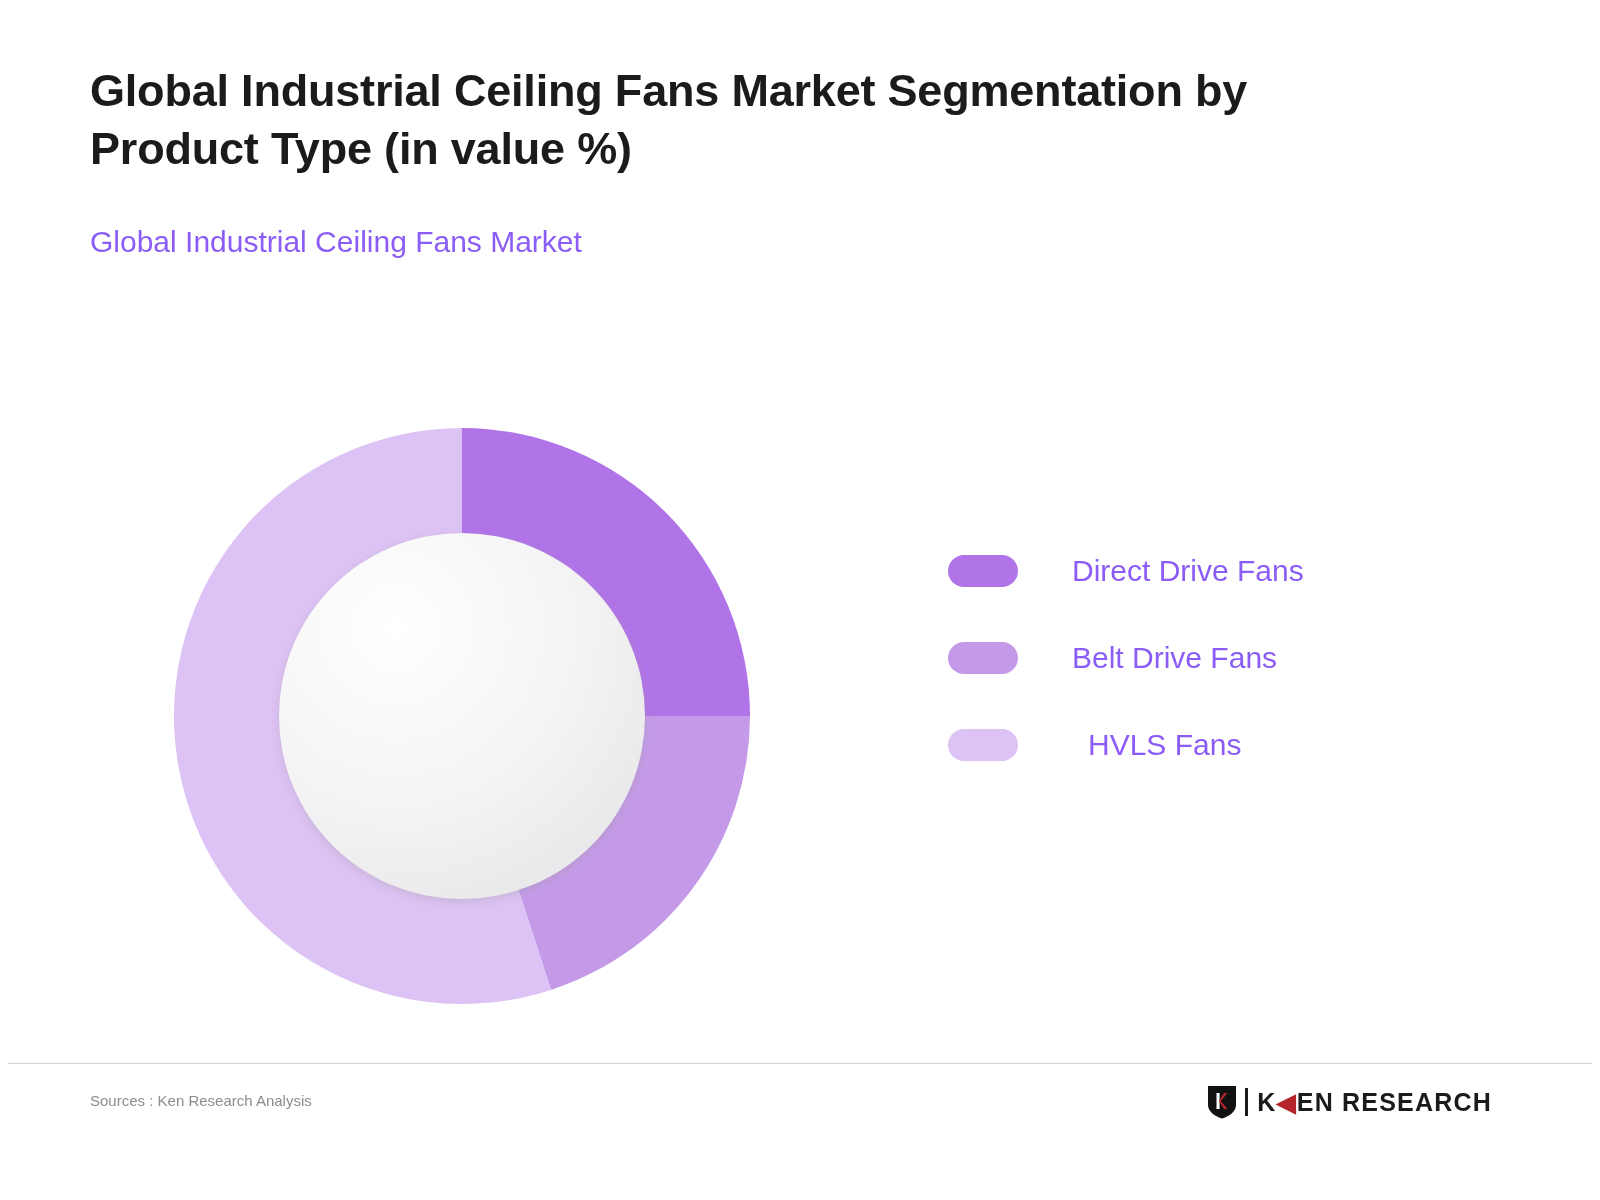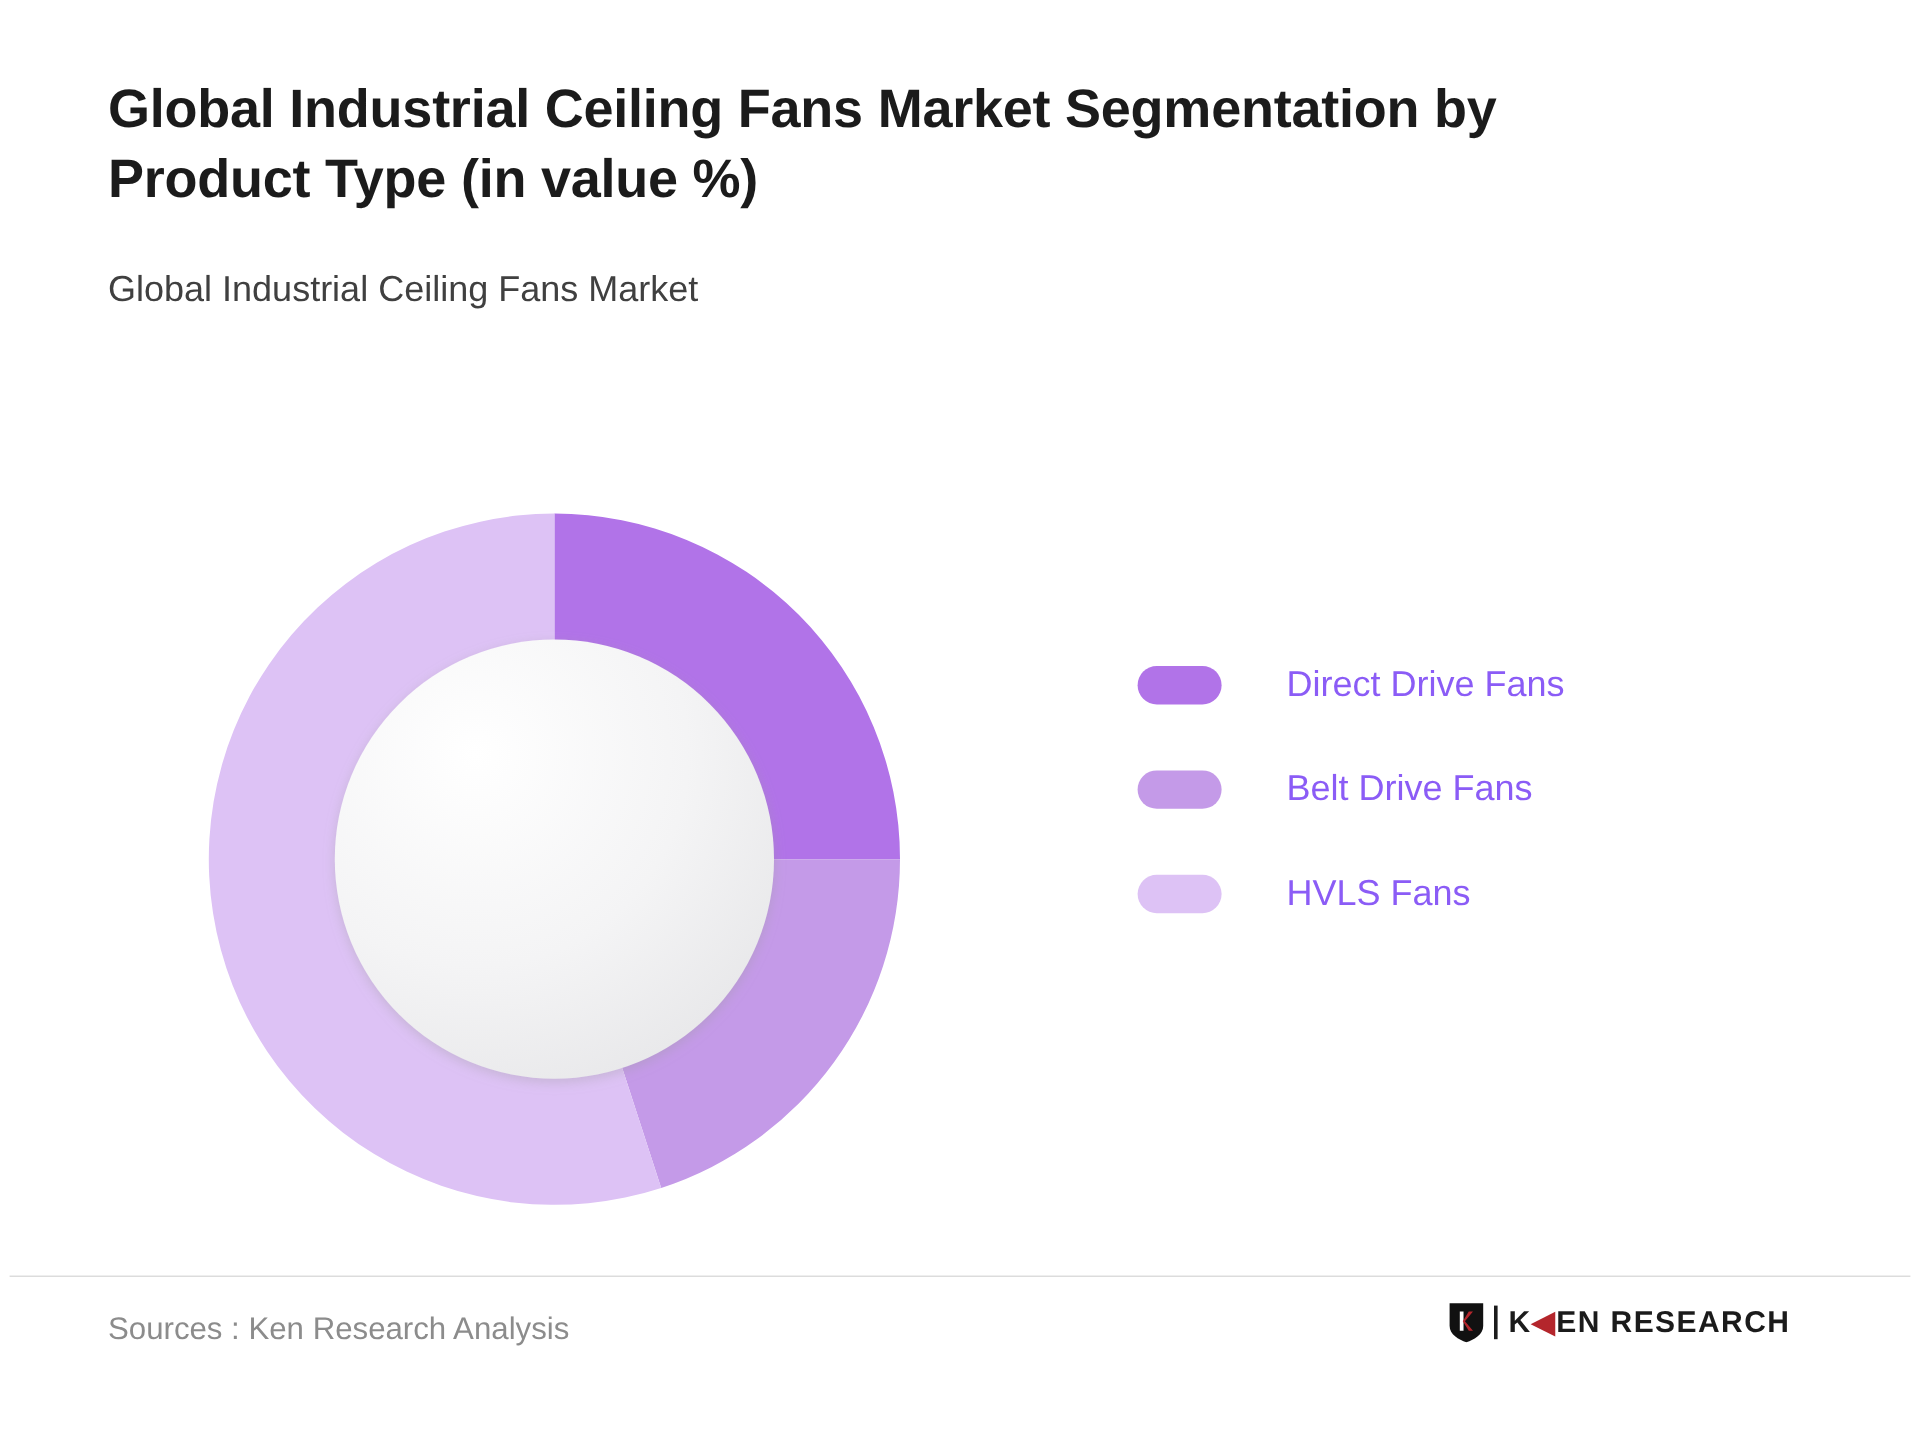--- a/index.html
+++ b/index.html
@@ -25,21 +25,21 @@
     font-size: 45px;
     font-weight: 700;
     line-height: 1.28;
     color: #1b1b1b;
     letter-spacing: -0.2px;
   }
   .subtitle {
     margin-top: 42px;
     font-size: 30px;
     line-height: 1.55;
-    color: #404040;
+    color: #8b5cf6;
     font-weight: 400;
   }
   .subtitle div { white-space: nowrap; }
 
   
   .chart-area {
     position: absolute;
     left: 0;
     top: 390px;
     width: 1600px;
@@ -72,21 +72,21 @@
     position: absolute;
     left: 948px;
     top: 155px;
   }
   .legend-item {
     display: flex;
     align-items: center;
     height: 52px;
     margin-bottom: 35px;
   }
-  .legend-item:last-child { margin-bottom: 0; }
+  .legend-item:last-child { margin-bottom: 0; gap: 16px; }
   .legend-swatch {
     width: 70px;
     height: 32px;
     border-radius: 16px;
     flex: none;
   }
   .legend-label {
     margin-left: 54px;
     font-size: 30px;
     color: #8b5cf6;
@@ -99,21 +99,21 @@
     left: 8px;
     top: 1063px;
     width: 1584px;
     height: 1px;
     background: #d4d4d4;
   }
   .footer-source {
     position: absolute;
     left: 90px;
     top: 1092px;
-    font-size: 26px;
+    font-size: 15px;
     color: #8c8c8c;
   }
   .logo {
     position: absolute;
     right: 108px;
     top: 1085px;
     display: flex;
     align-items: center;
     height: 34px;
   }

